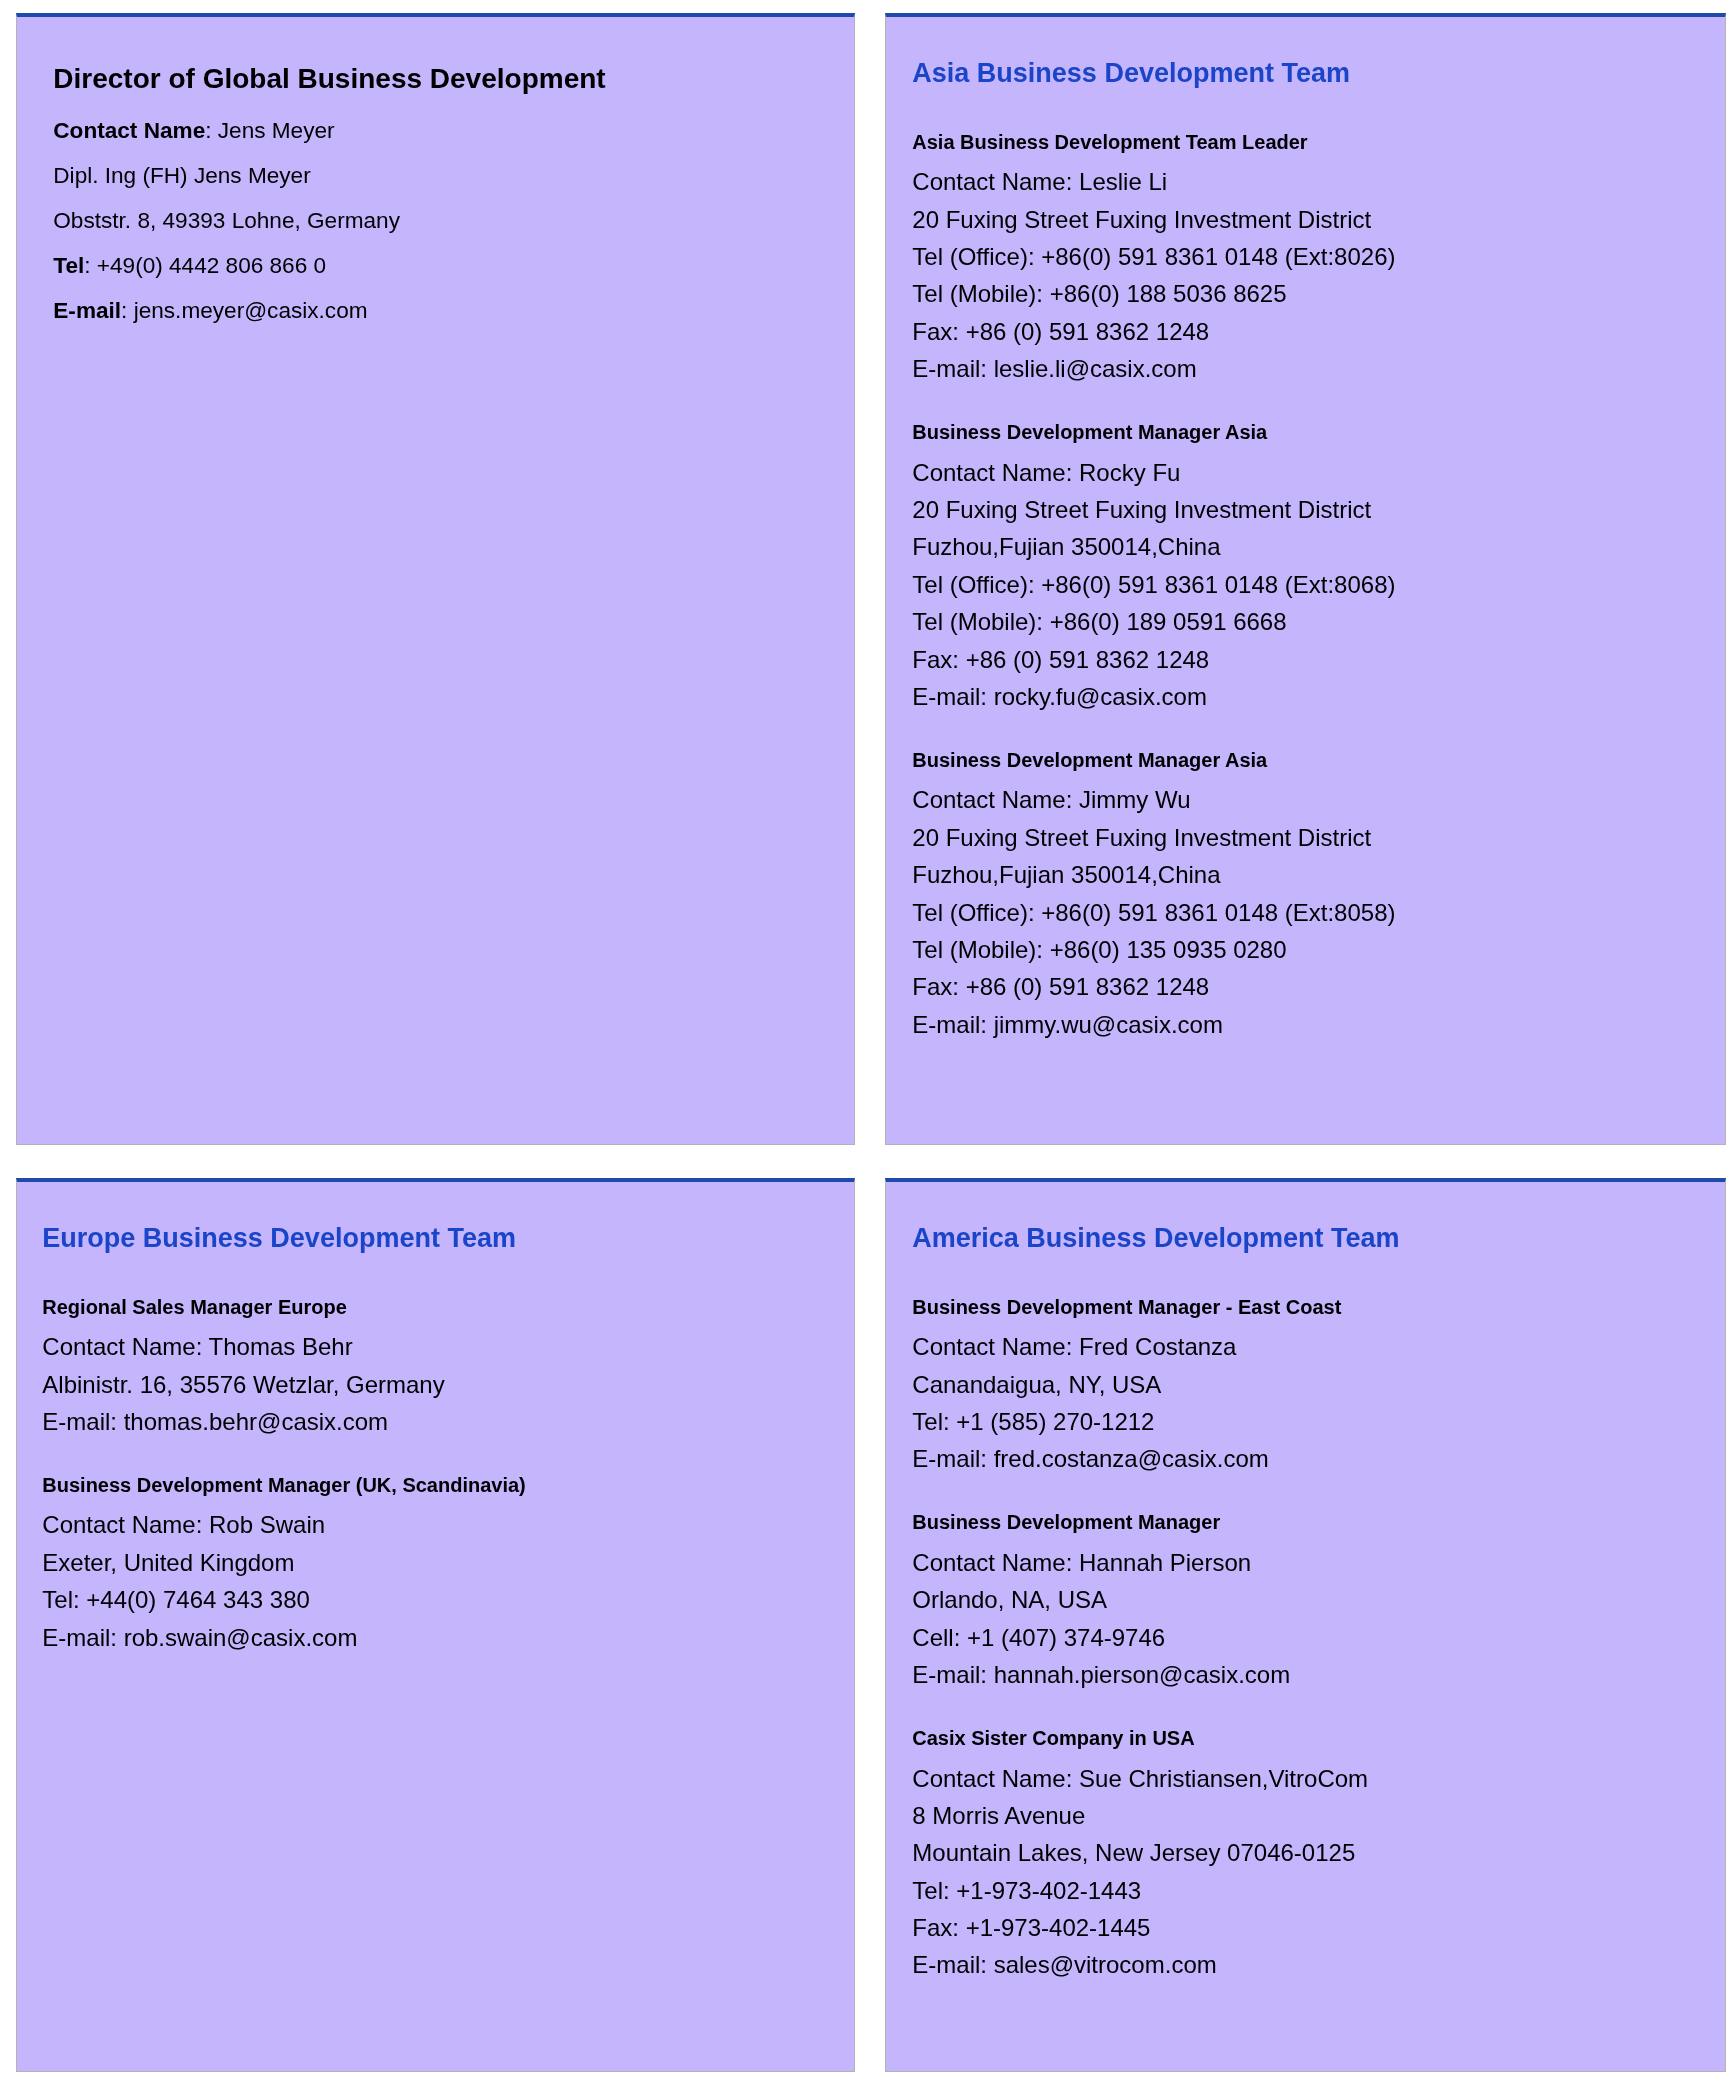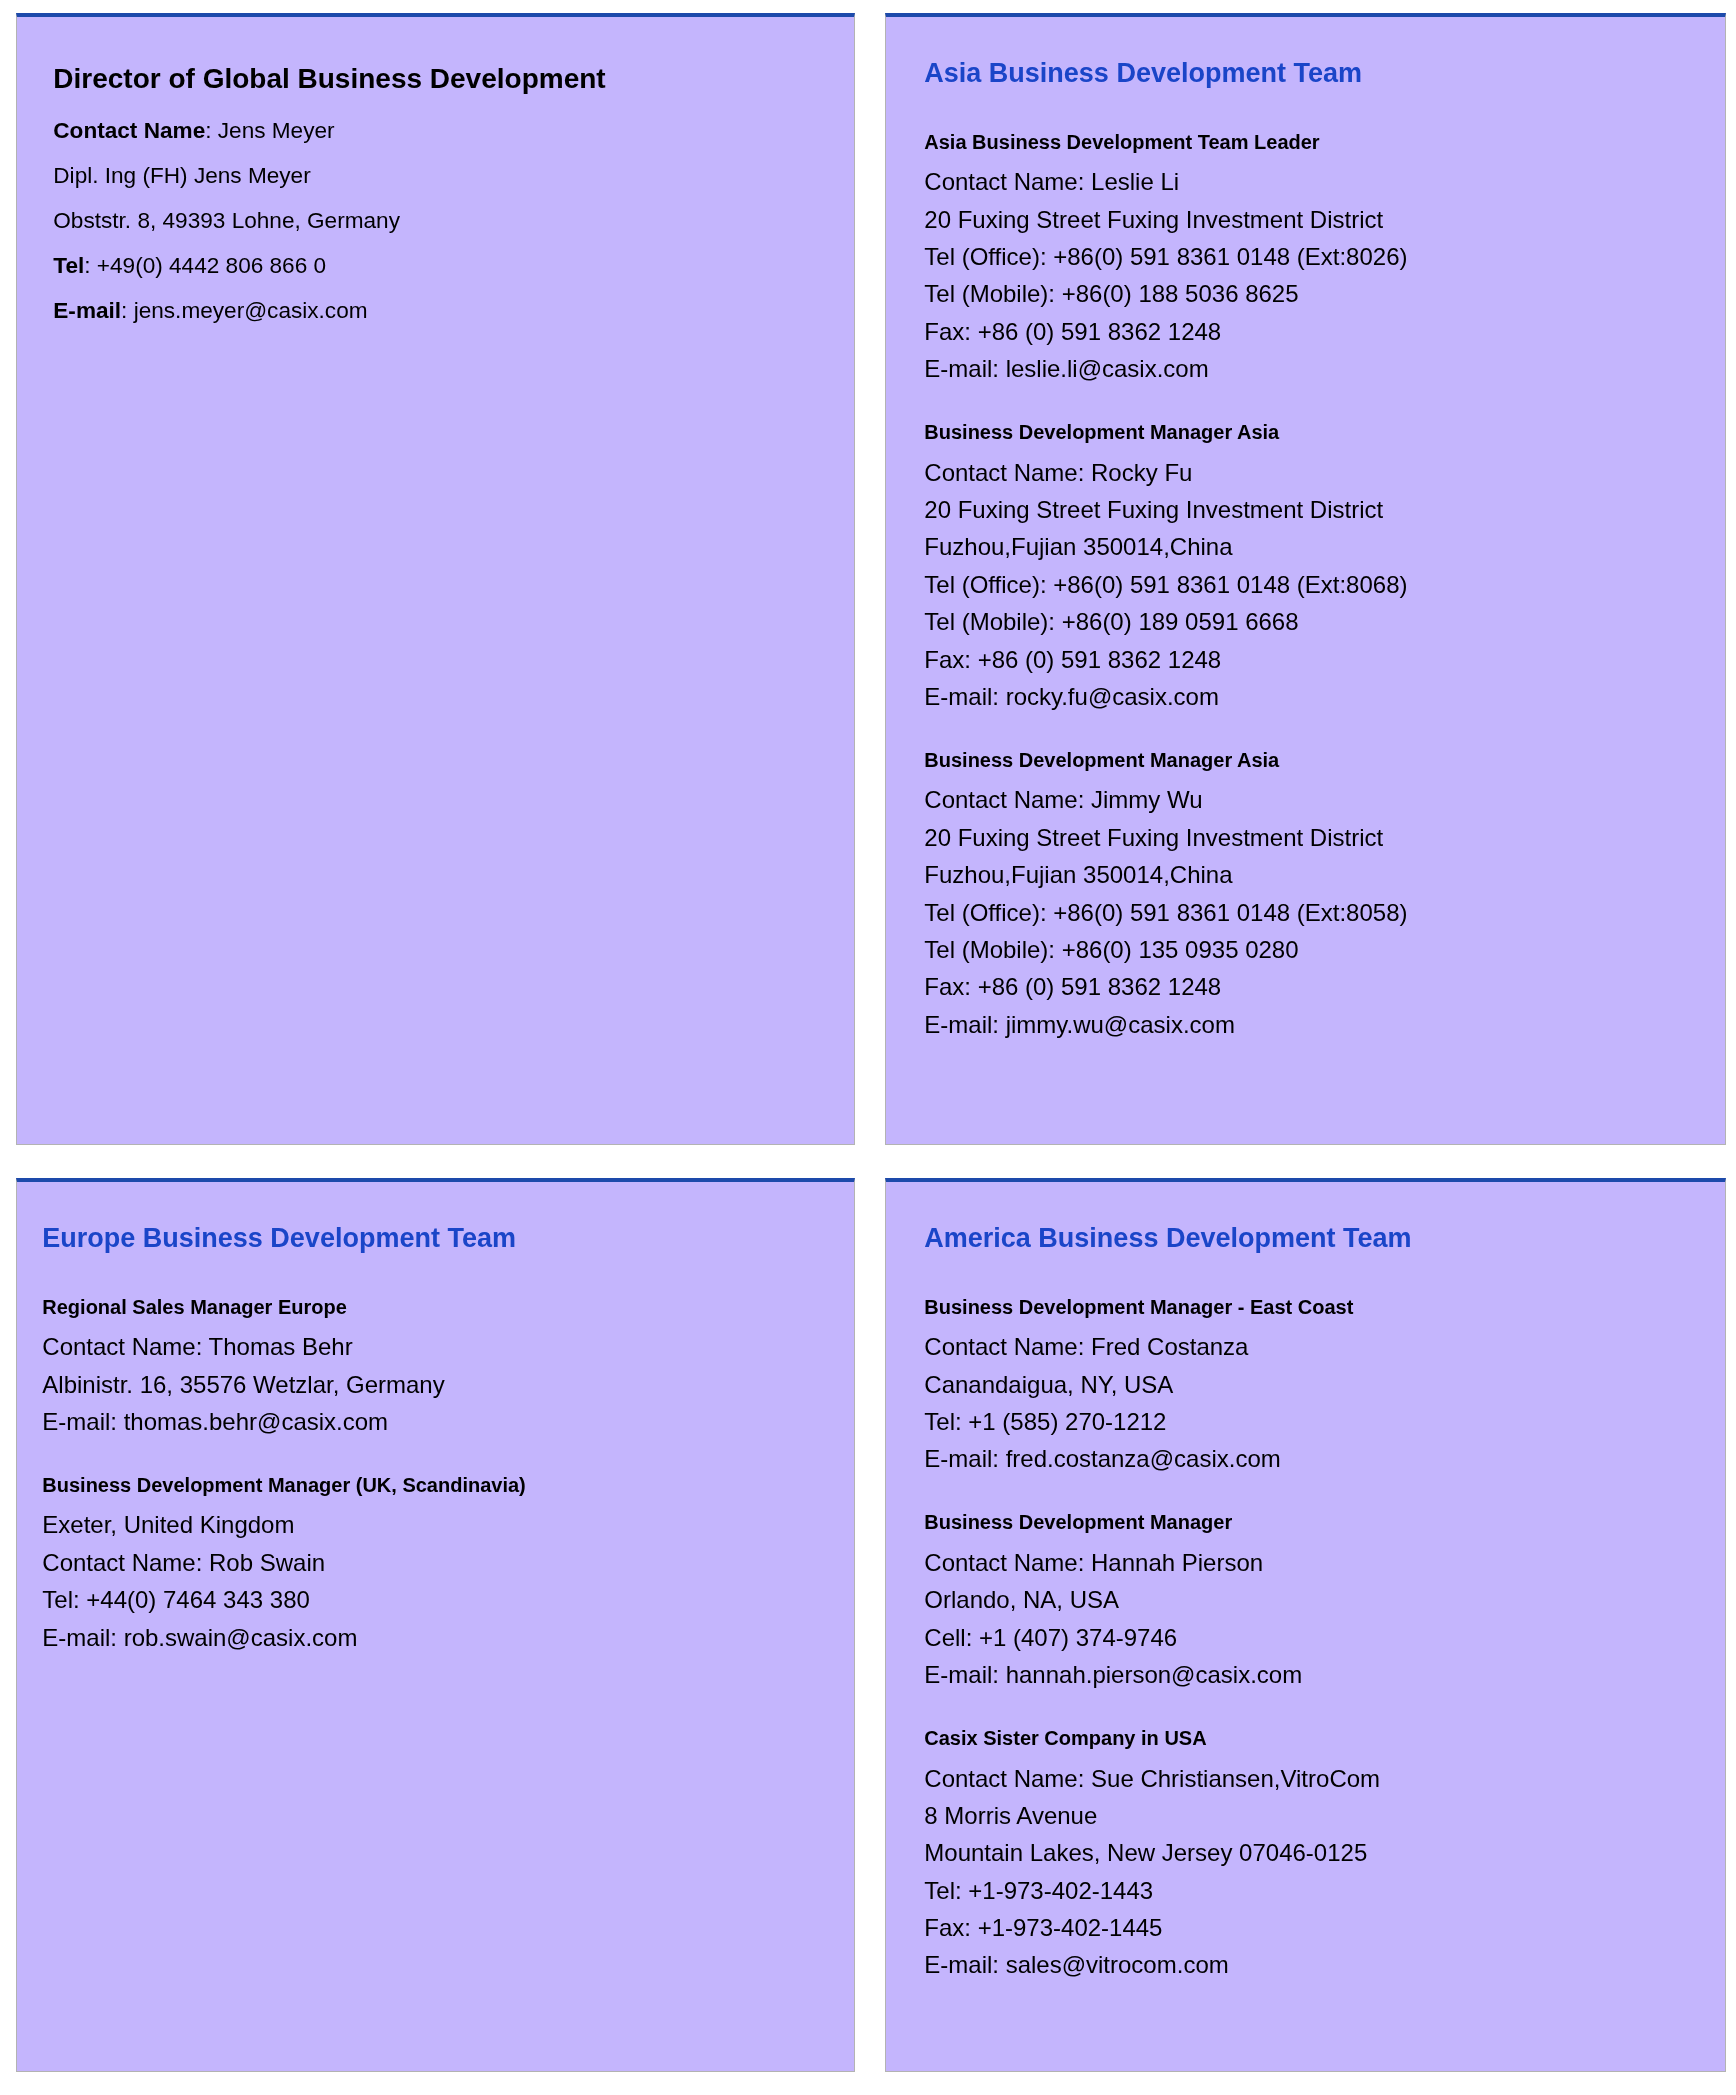--- a/index.html
+++ b/index.html
@@ -25,21 +25,21 @@
   }
   .panel {
     box-sizing: border-box;
     border: 0.9px solid #b3b3b3;
     border-top: 4.5px solid #1d4aab;
     background: #c4b5fd;
     overflow: hidden;
   }
   .pad-wide  { padding: 0 34px 0 36px; }
   .pad-mid   { padding: 0 8px 0 25px; }
-  .pad-tight { padding: 0 22px 0 38px; }
+  .pad-tight { padding: 0 22px 0 26px; }
 
   
   .p1-title {
     font-size: 28px;
     font-weight: bold;
     line-height: 33px;
     margin: 45px 0 22px 0;
   }
   .p1-line {
     font-size: 22.6px;
@@ -125,22 +125,22 @@
 
     <div class="section first">
       <h3 class="role">Regional Sales Manager Europe</h3>
       <p class="cline">Contact Name: Thomas Behr</p>
       <p class="cline">Albinistr. 16, 35576 Wetzlar, Germany</p>
       <p class="cline">E-mail: thomas.behr@casix.com</p>
     </div>
 
     <div class="section">
       <h3 class="role">Business Development Manager (UK, Scandinavia)</h3>
+      <p class="cline">Contact Name: Rob Swain</p>
       <p class="cline">Exeter, United Kingdom</p>
-      <p class="cline">Contact Name: Rob Swain</p>
       <p class="cline">Tel: +44(0) 7464 343 380</p>
       <p class="cline">E-mail: rob.swain@casix.com</p>
     </div>
   </section>
 
   <section class="panel pad-tight">
     <h2 class="panel-title">America Business Development Team</h2>
 
     <div class="section first">
       <h3 class="role">Business Development Manager - East Coast</h3>

